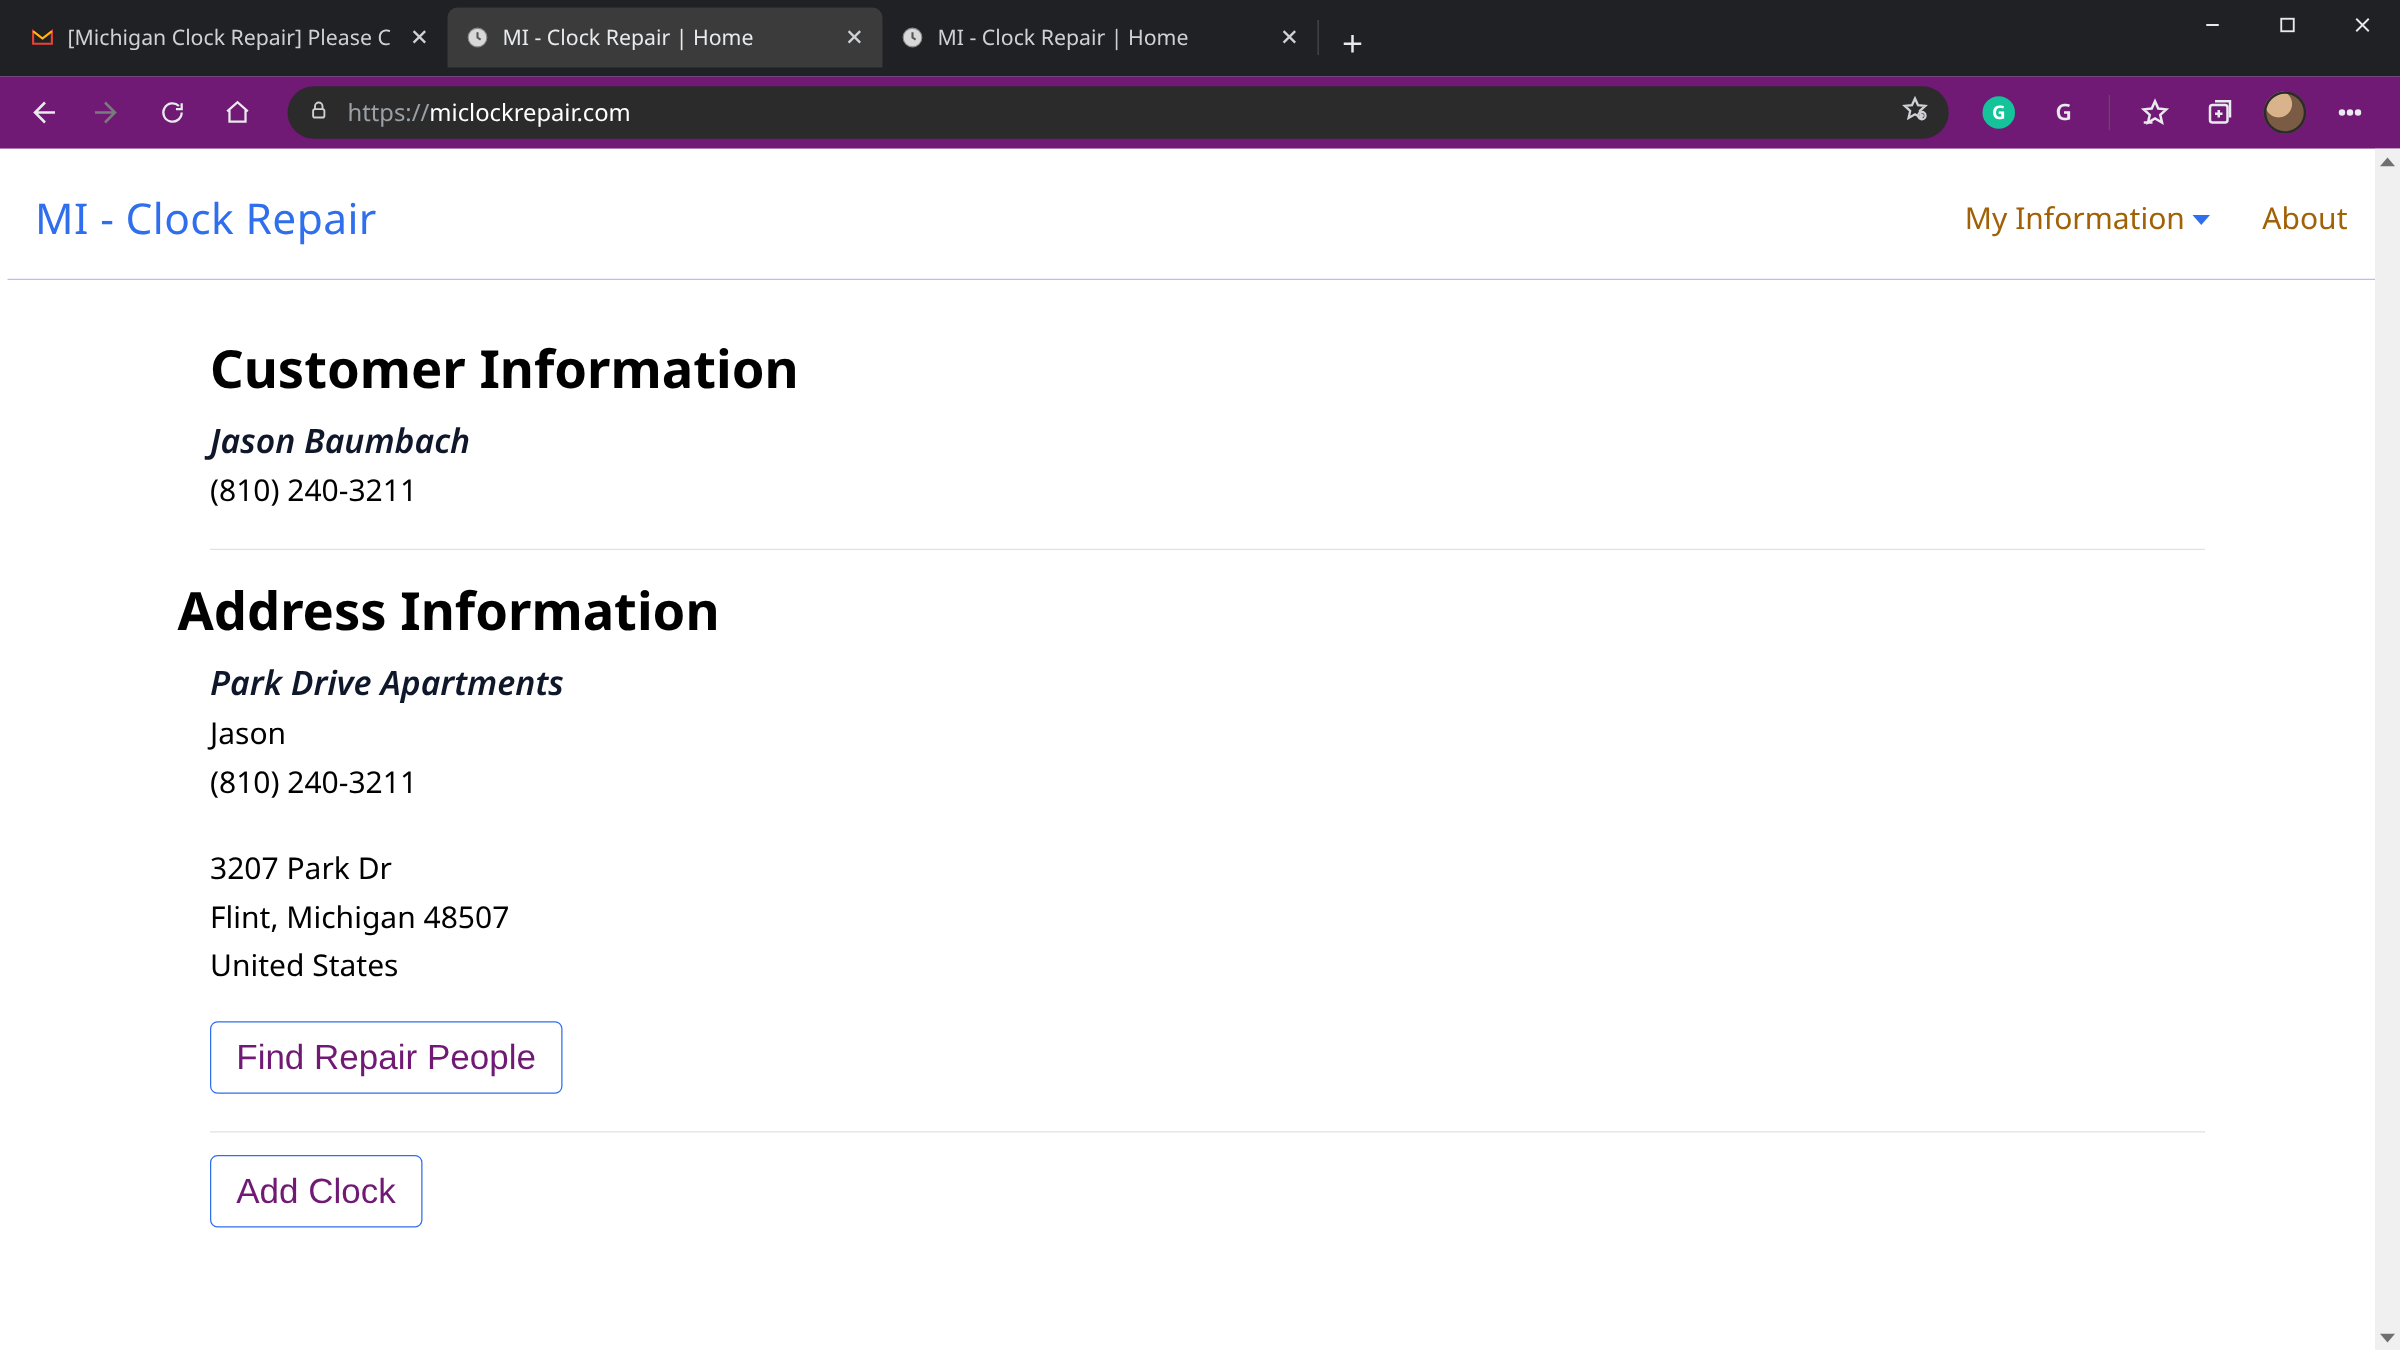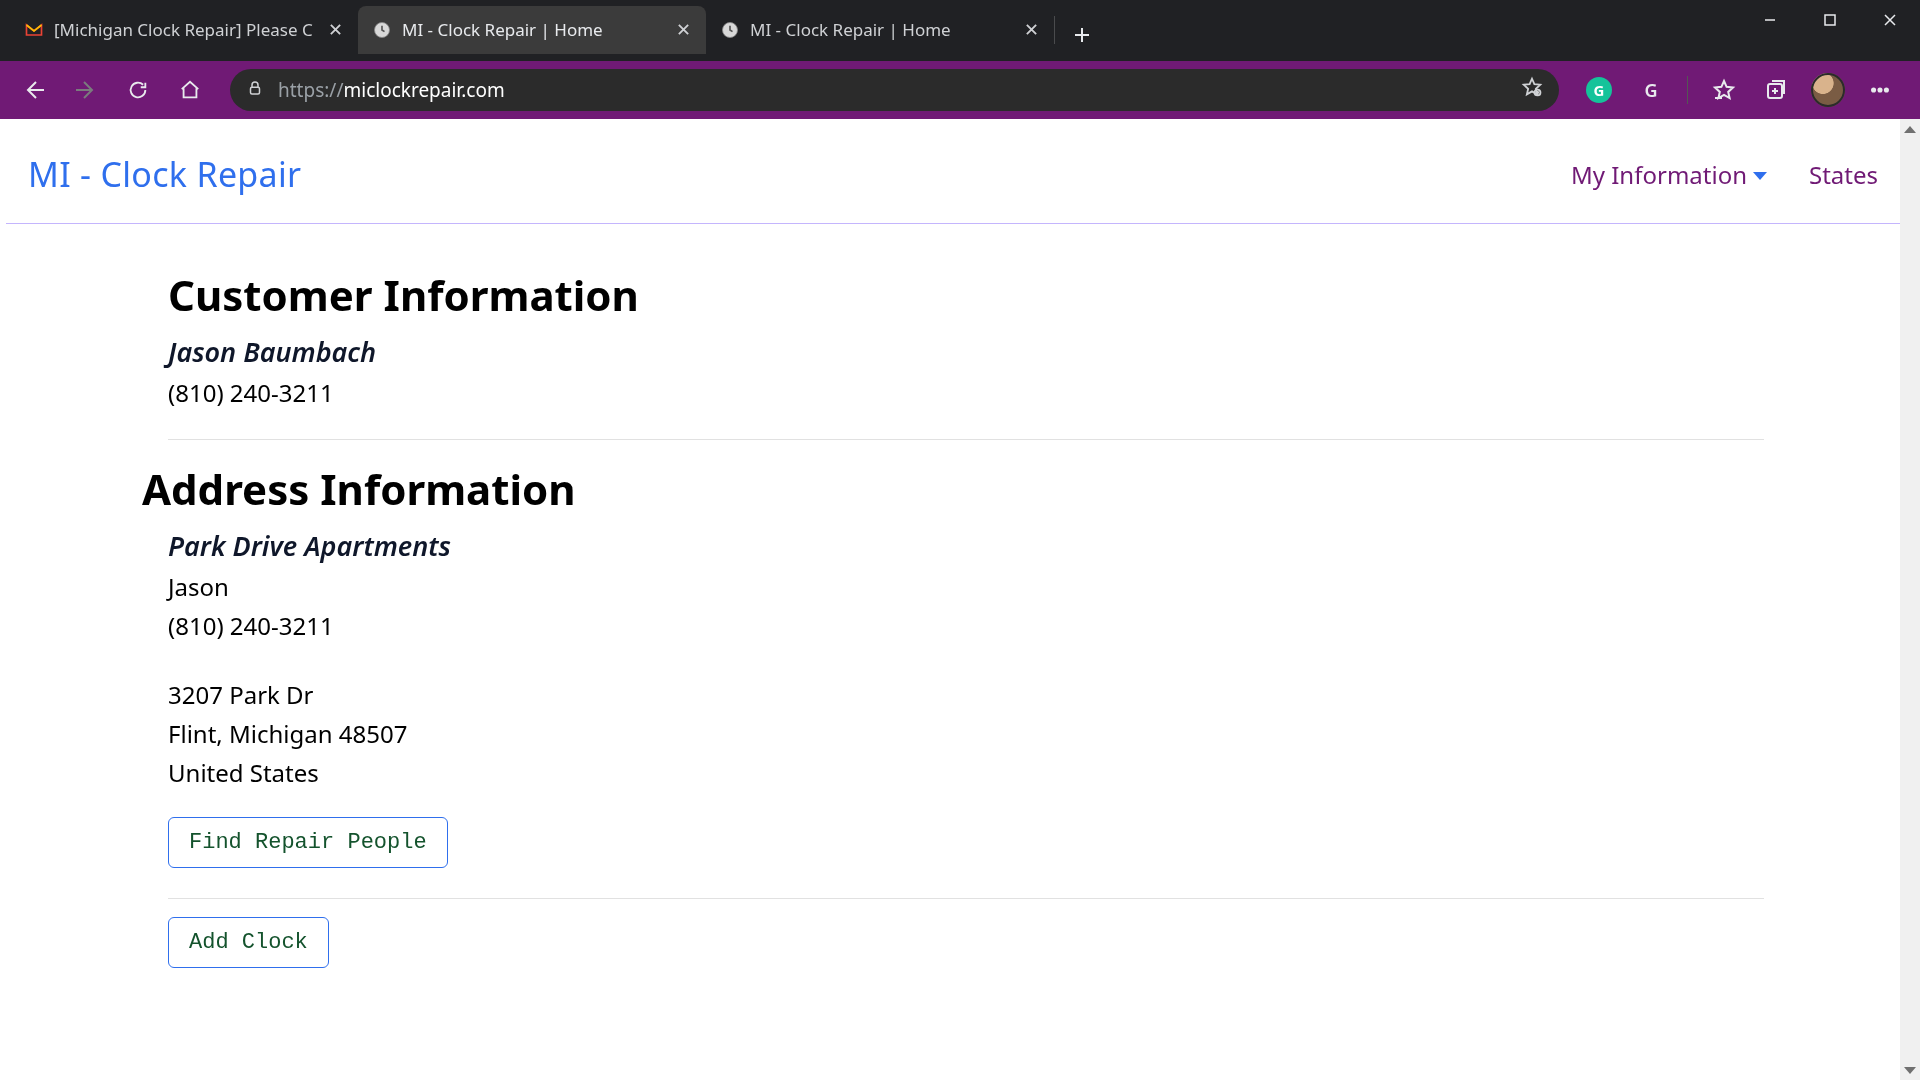--- a/index.html
+++ b/index.html
@@ -45,34 +45,34 @@
   .rt-icons { display:flex; align-items:center; gap:4px; padding-right:6px; }
   .rt-sep { width:1px; height:28px; background:#555; margin:0 8px; }
   .circle { width:26px; height:26px; border-radius:50%; display:flex; align-items:center; justify-content:center; font-weight:700; font-size:15px; }
   .avatar { width:34px; height:34px; border-radius:50%; background:radial-gradient(circle at 35% 30%, #d9b38c 0 32%, #7a5c44 34% 100%); box-shadow: inset 0 0 0 2px #2b2b2b; }
 
   
   .viewport { position:absolute; left:0; top:119px; right:0; bottom:0; background:#fff; overflow:hidden; }
   .page { position:absolute; left:6px; right:20px; top:0; bottom:0; }
   .sitehead { display:flex; align-items:center; justify-content:space-between; padding:32px 22px 26px 22px; border-bottom:1px solid #c4b5fd; }
   .brand { color:#2f6fed; font-size:34px; font-weight:400; letter-spacing:.3px; }
-  .navlinks { display:flex; gap:42px; font-size:24px; color:#701a75; align-items:flex-start; }
+  .navlinks { display:flex; gap:42px; font-size:24px; color:#a16207; align-items:flex-start; }
   .navlinks .drop { display:inline-flex; align-items:center; gap:6px; }
   .navlinks .caret { width:0; height:0; border-left:7px solid transparent; border-right:7px solid transparent; border-top:8px solid #2f6fed; margin-top:4px; }
 
   .content { padding:22px 136px 0 136px; }
   h1.section { font-size:42px; font-weight:700; margin:20px 0 10px 26px; }
   h1.section.left { margin-left:0; }
   a.linkname { color:#0f172a; font-size:27px; font-weight:600; text-decoration:none; display:block; margin:2px 0 6px 26px;font-style:italic; }
   .bodyline { font-size:24px; margin:6px 0 0 26px; }
   hr.sep { border:none; border-top:1px solid #e1e1e1; margin:30px 0 18px 26px; }
   .block { margin-left:26px; }
   .btn {
-    display:inline-block; border:1px solid #2f6fed; color:#14532d; background:#fff;
-    font-size:22px; padding:12px 20px; border-radius:6px; cursor:pointer;font-family:Liberation Mono, monospace;
+    display:inline-block; border:1px solid #2f6fed; color:#701a75; background:#fff;
+    font-size:28px; padding:12px 20px; border-radius:6px; cursor:pointer;
   }
 
   
   .vscroll { position:absolute; right:0; top:119px; width:20px; bottom:0; background:#f0f0f0; }
   .vscroll .arrow-up, .vscroll .arrow-dn { height:20px; display:flex; align-items:center; justify-content:center; }
   .vscroll .track { position:absolute; top:20px; bottom:20px; left:0; right:0; }
   .vscroll .arrow-dn { position:absolute; bottom:0; left:0; right:0; }
   .tri { width:0; height:0; }
   .tri.up { border-left:6px solid transparent; border-right:6px solid transparent; border-bottom:7px solid #707070; }
   .tri.dn { border-left:6px solid transparent; border-right:6px solid transparent; border-top:7px solid #707070; }
@@ -234,21 +234,21 @@
 
 <div class="viewport">
   <div class="page">
     <div class="sitehead">
       <a class="brand">MI - Clock Repair</a>
       <div class="navlinks">
         <span class="drop">
           <span>My Information</span>
           <span class="caret"></span>
         </span>
-        <span>States</span>
+        <span>About</span>
       </div>
     </div>
 
     <div class="content">
       <h1 class="section">Customer Information</h1>
       <a href="#" class="linkname">Jason Baumbach</a>
       <div class="bodyline">(810) 240-3211</div>
       <hr class="sep">
 
       <h1 class="section left">Address Information</h1>

